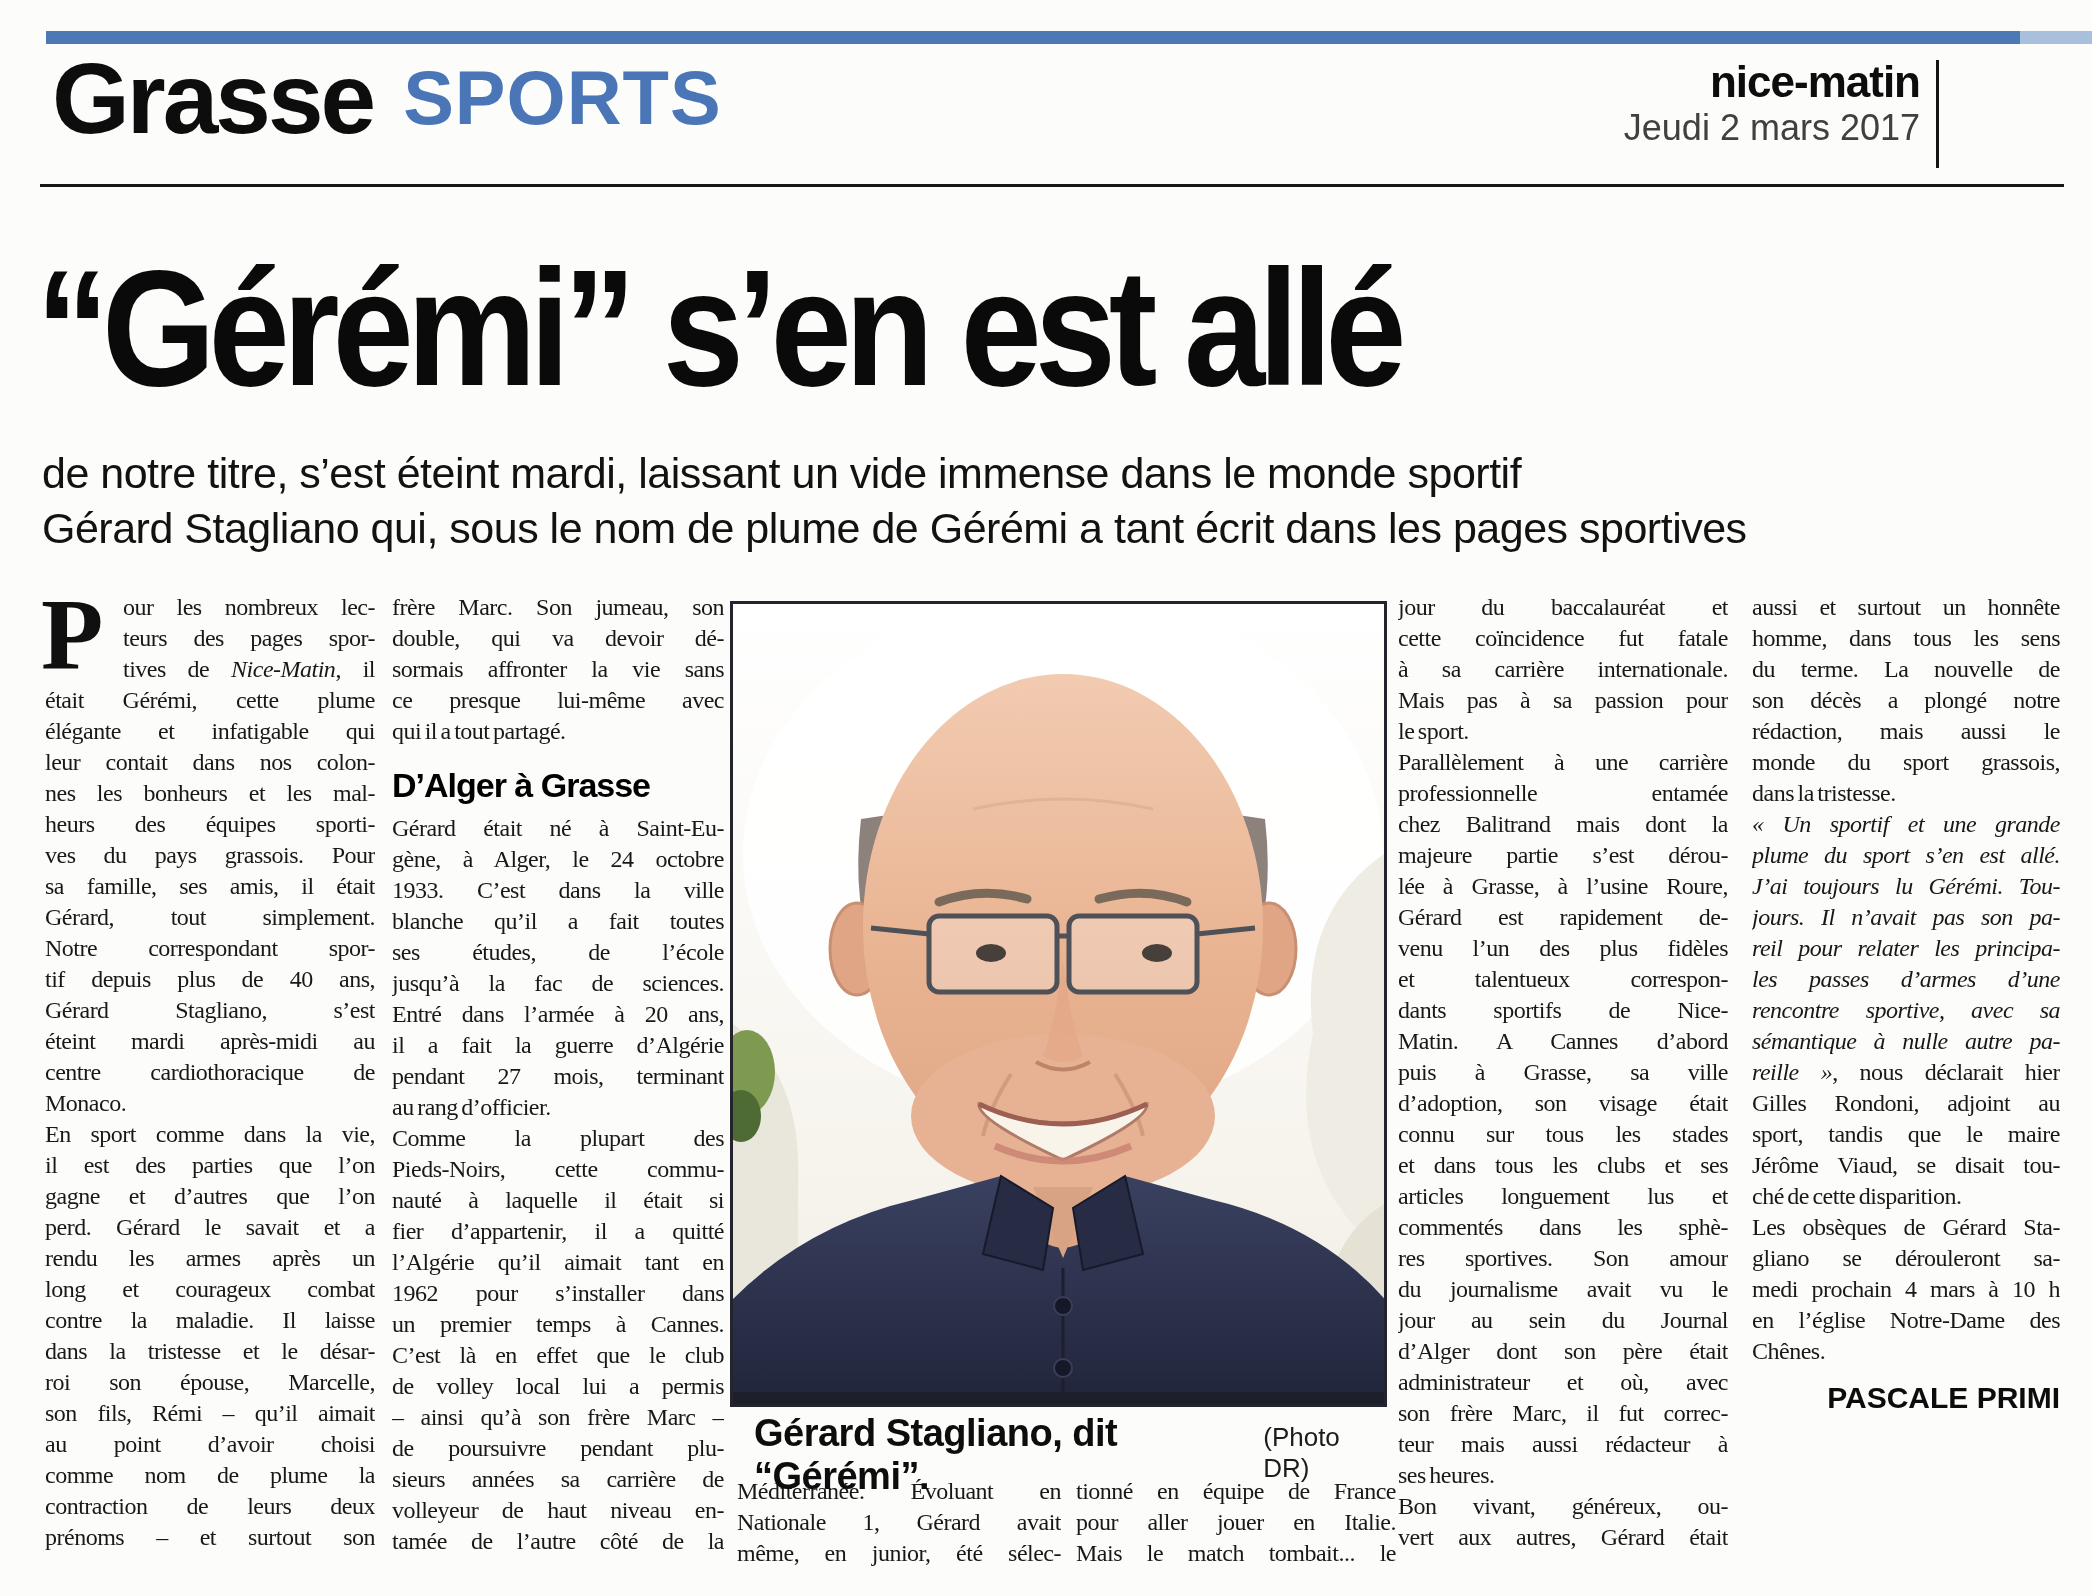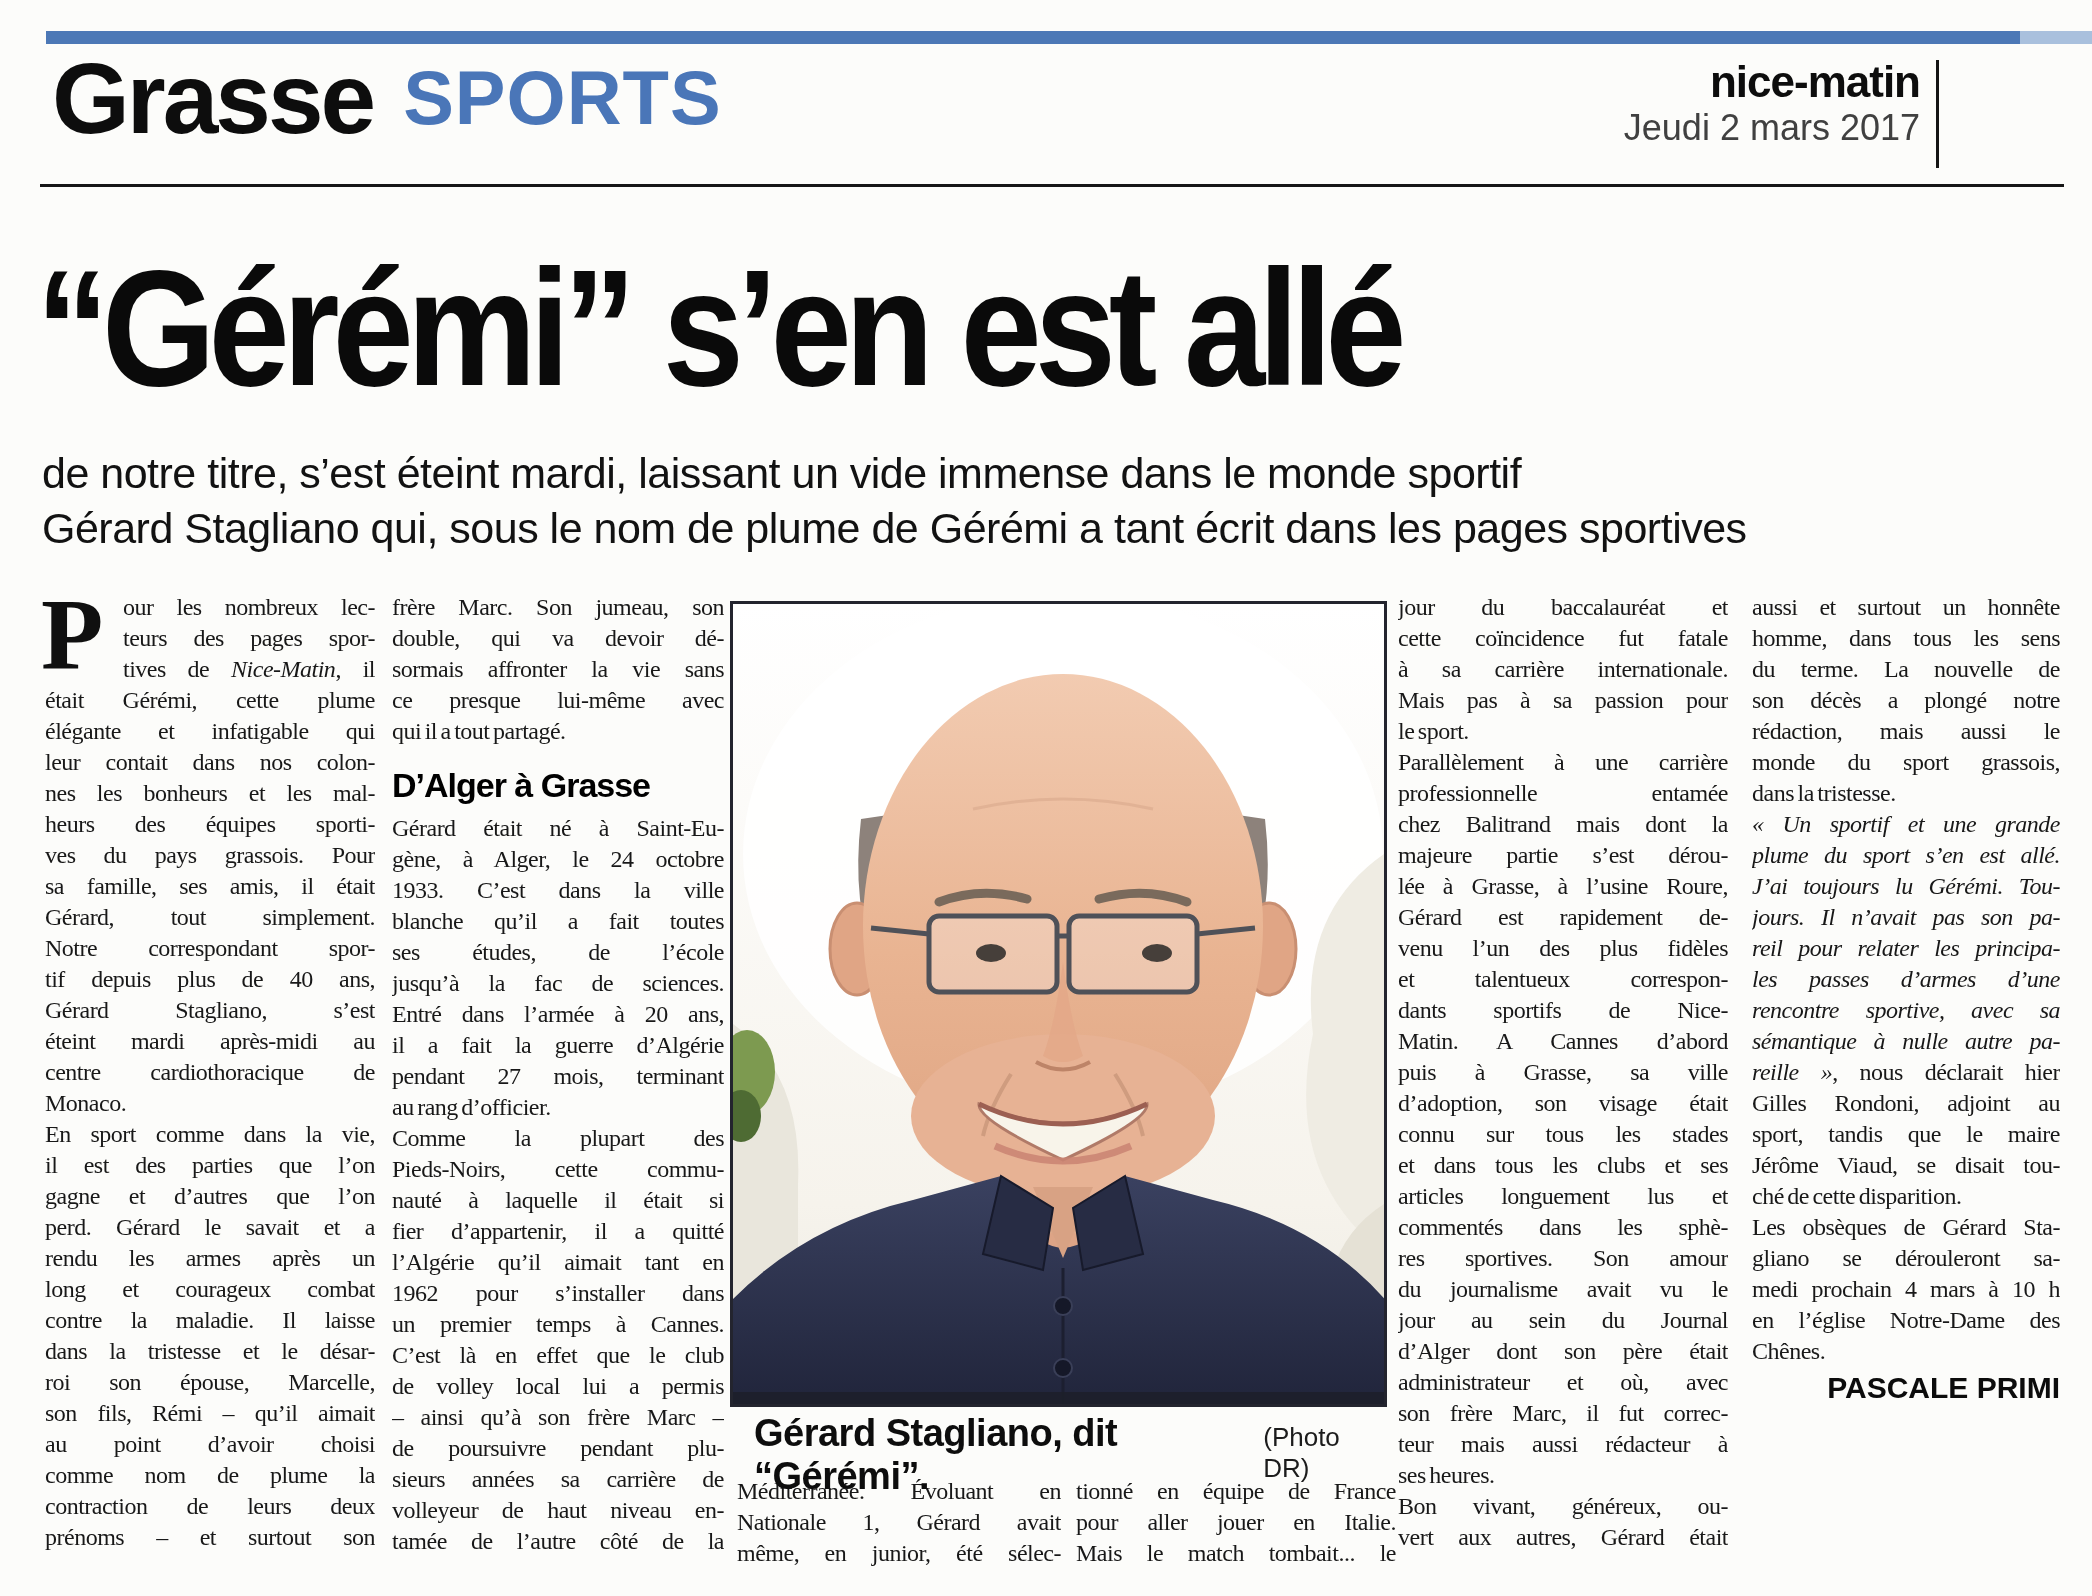--- a/index.html
+++ b/index.html
@@ -38,21 +38,21 @@
   .line{height:31px;line-height:31px;max-height:31px;overflow:hidden;
     text-align:justify;text-align-last:justify;}
   .line.flush{text-align-last:left;}
   .line.indent{padding-left:78px;}
   .dropcap{position:absolute;left:-4px;top:-6px;font-family:"Liberation Serif",serif;
     font-weight:bold;font-size:102px;line-height:98px;color:#101010;}
   .subhead{font-family:"Liberation Sans",sans-serif;font-weight:bold;font-size:34px;
     line-height:44px;margin-top:16px;margin-bottom:6px;letter-spacing:-1px;color:#000000;
     word-spacing:0;text-align:left;}
   .byline{font-family:"Liberation Sans",sans-serif;font-weight:bold;font-size:30px;
-    text-align:right;margin-top:4px;letter-spacing:0;word-spacing:0;color:#0c0c0c;}
+    text-align:right;margin-top:14px;letter-spacing:0;word-spacing:0;color:#0c0c0c;}
   
   .photo{position:absolute;left:730px;top:601px;width:651px;height:800px;
     border:3px solid #23242e;background:#f6f4ee;}
   .photo svg{display:block;}
   .caption-row{position:absolute;left:733px;top:1412px;width:651px;display:flex;
     justify-content:space-between;align-items:baseline;}
   .caption{font-size:38px;font-weight:bold;letter-spacing:-0.5px;color:#0d0d0d;margin-left:21px;}
   .credit{font-size:26px;color:#1c1c1c;}
 </style>
 </head>

